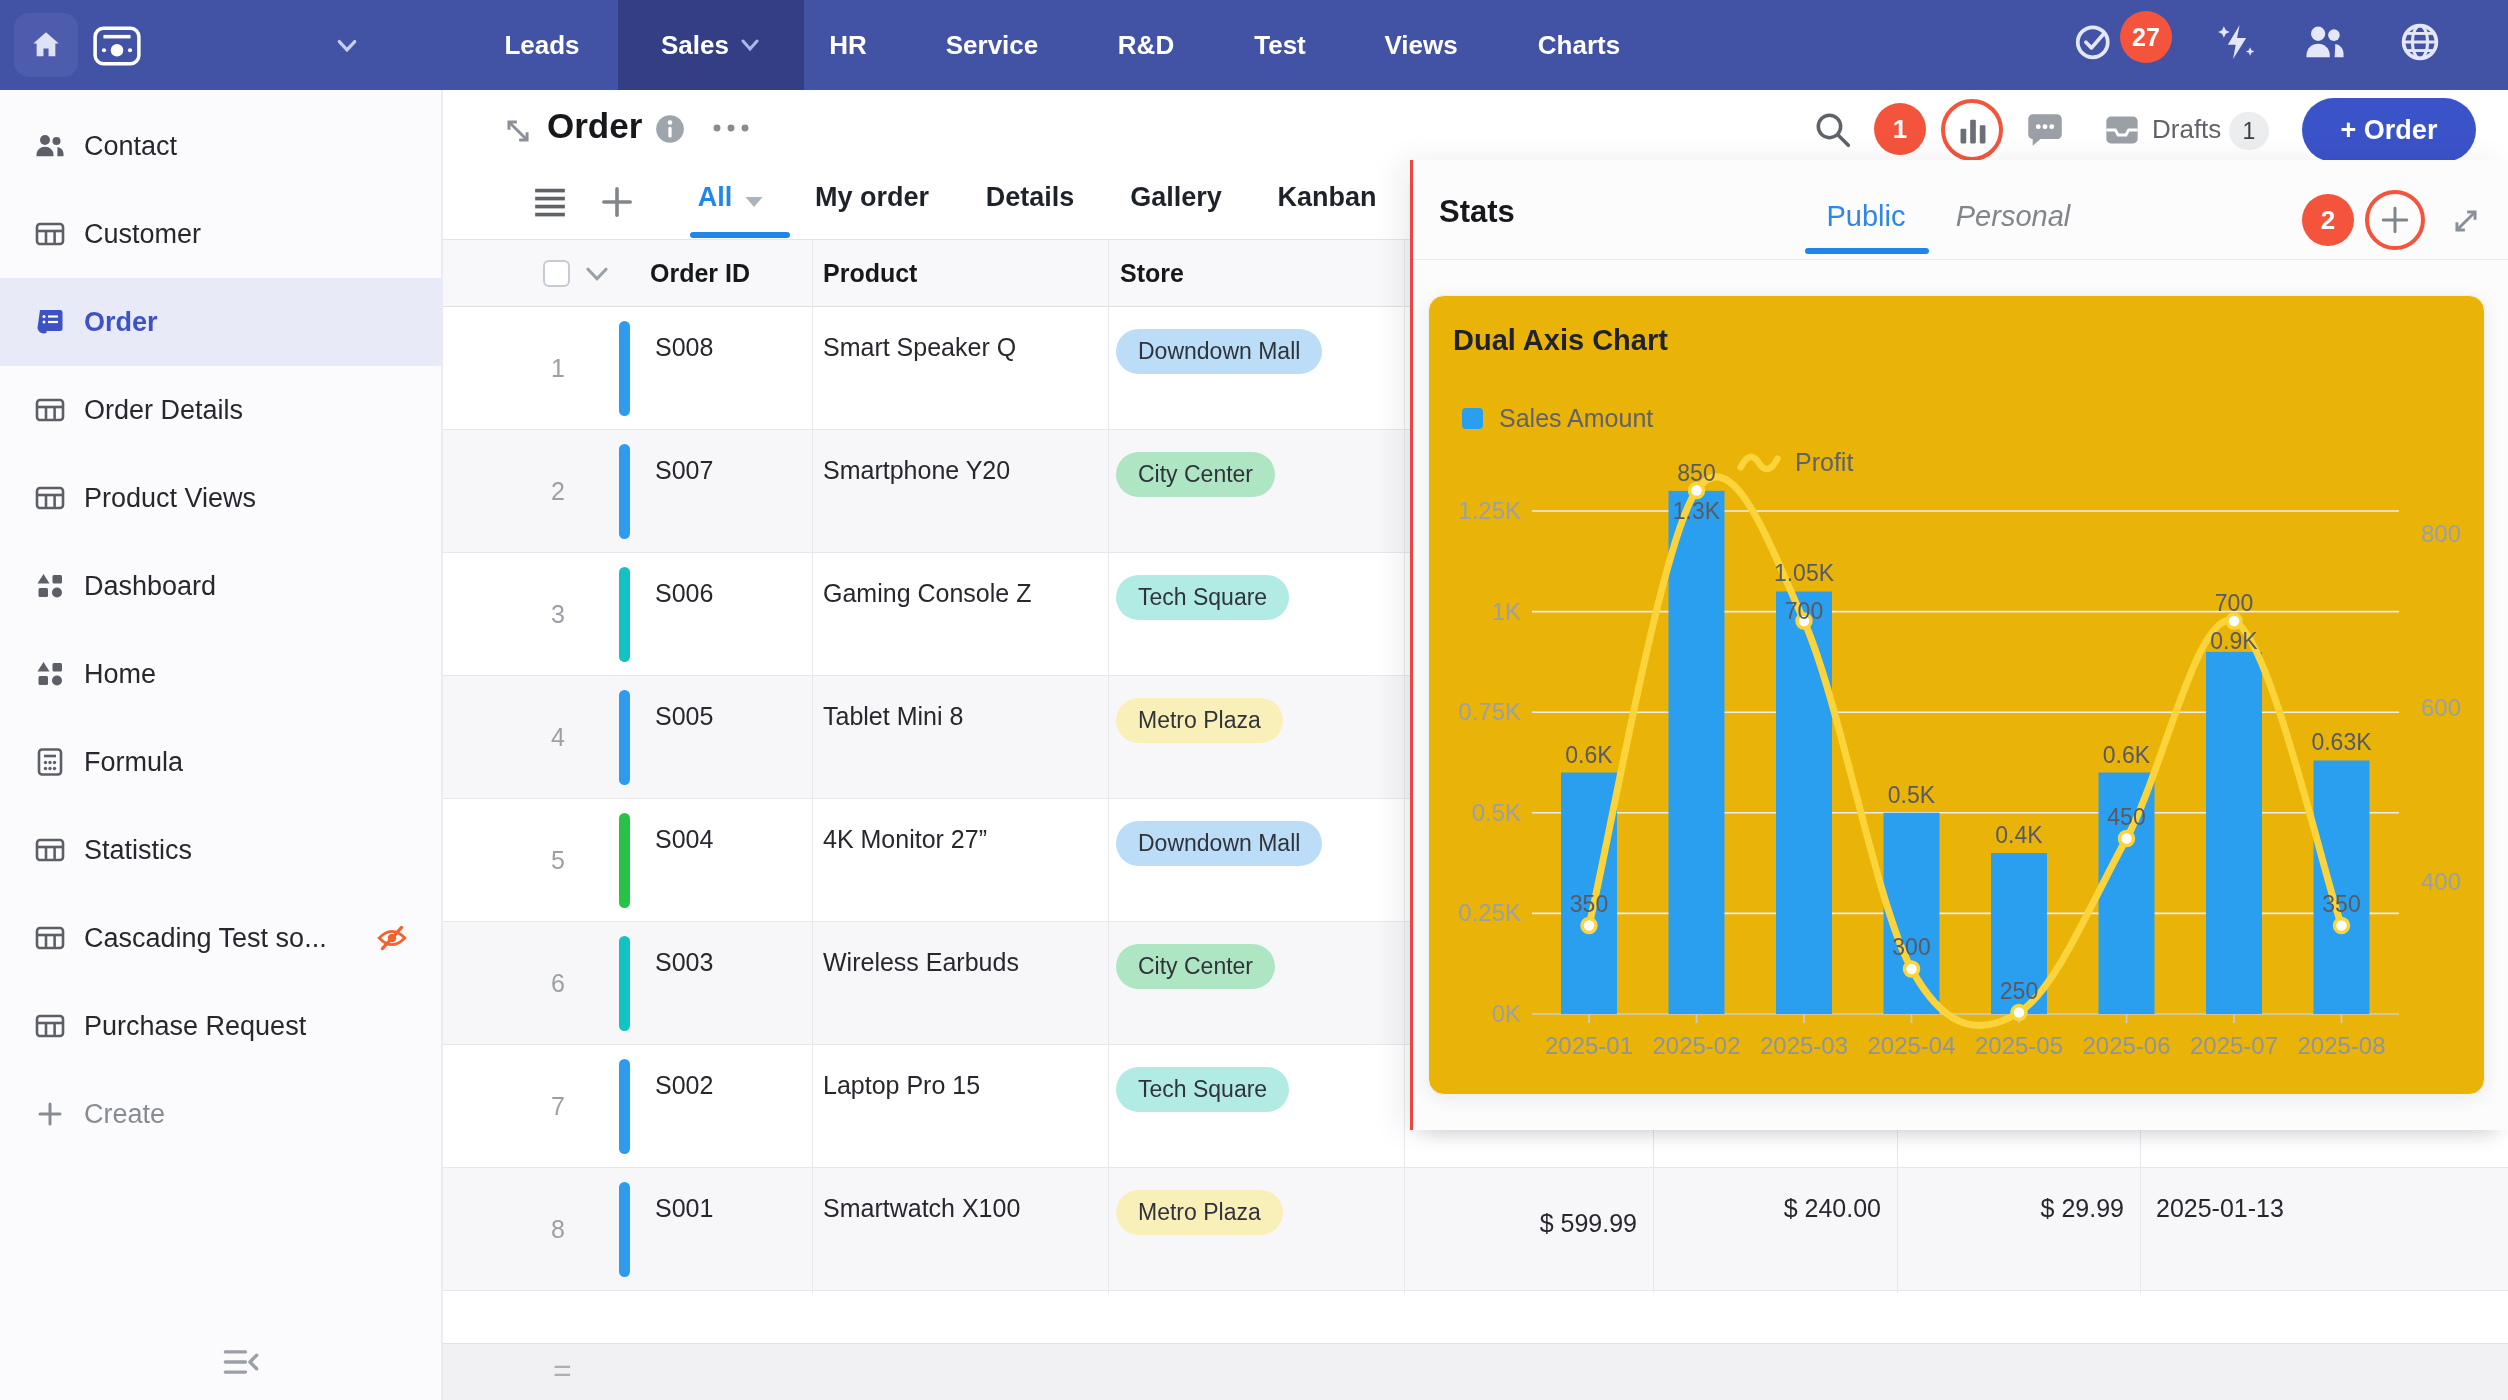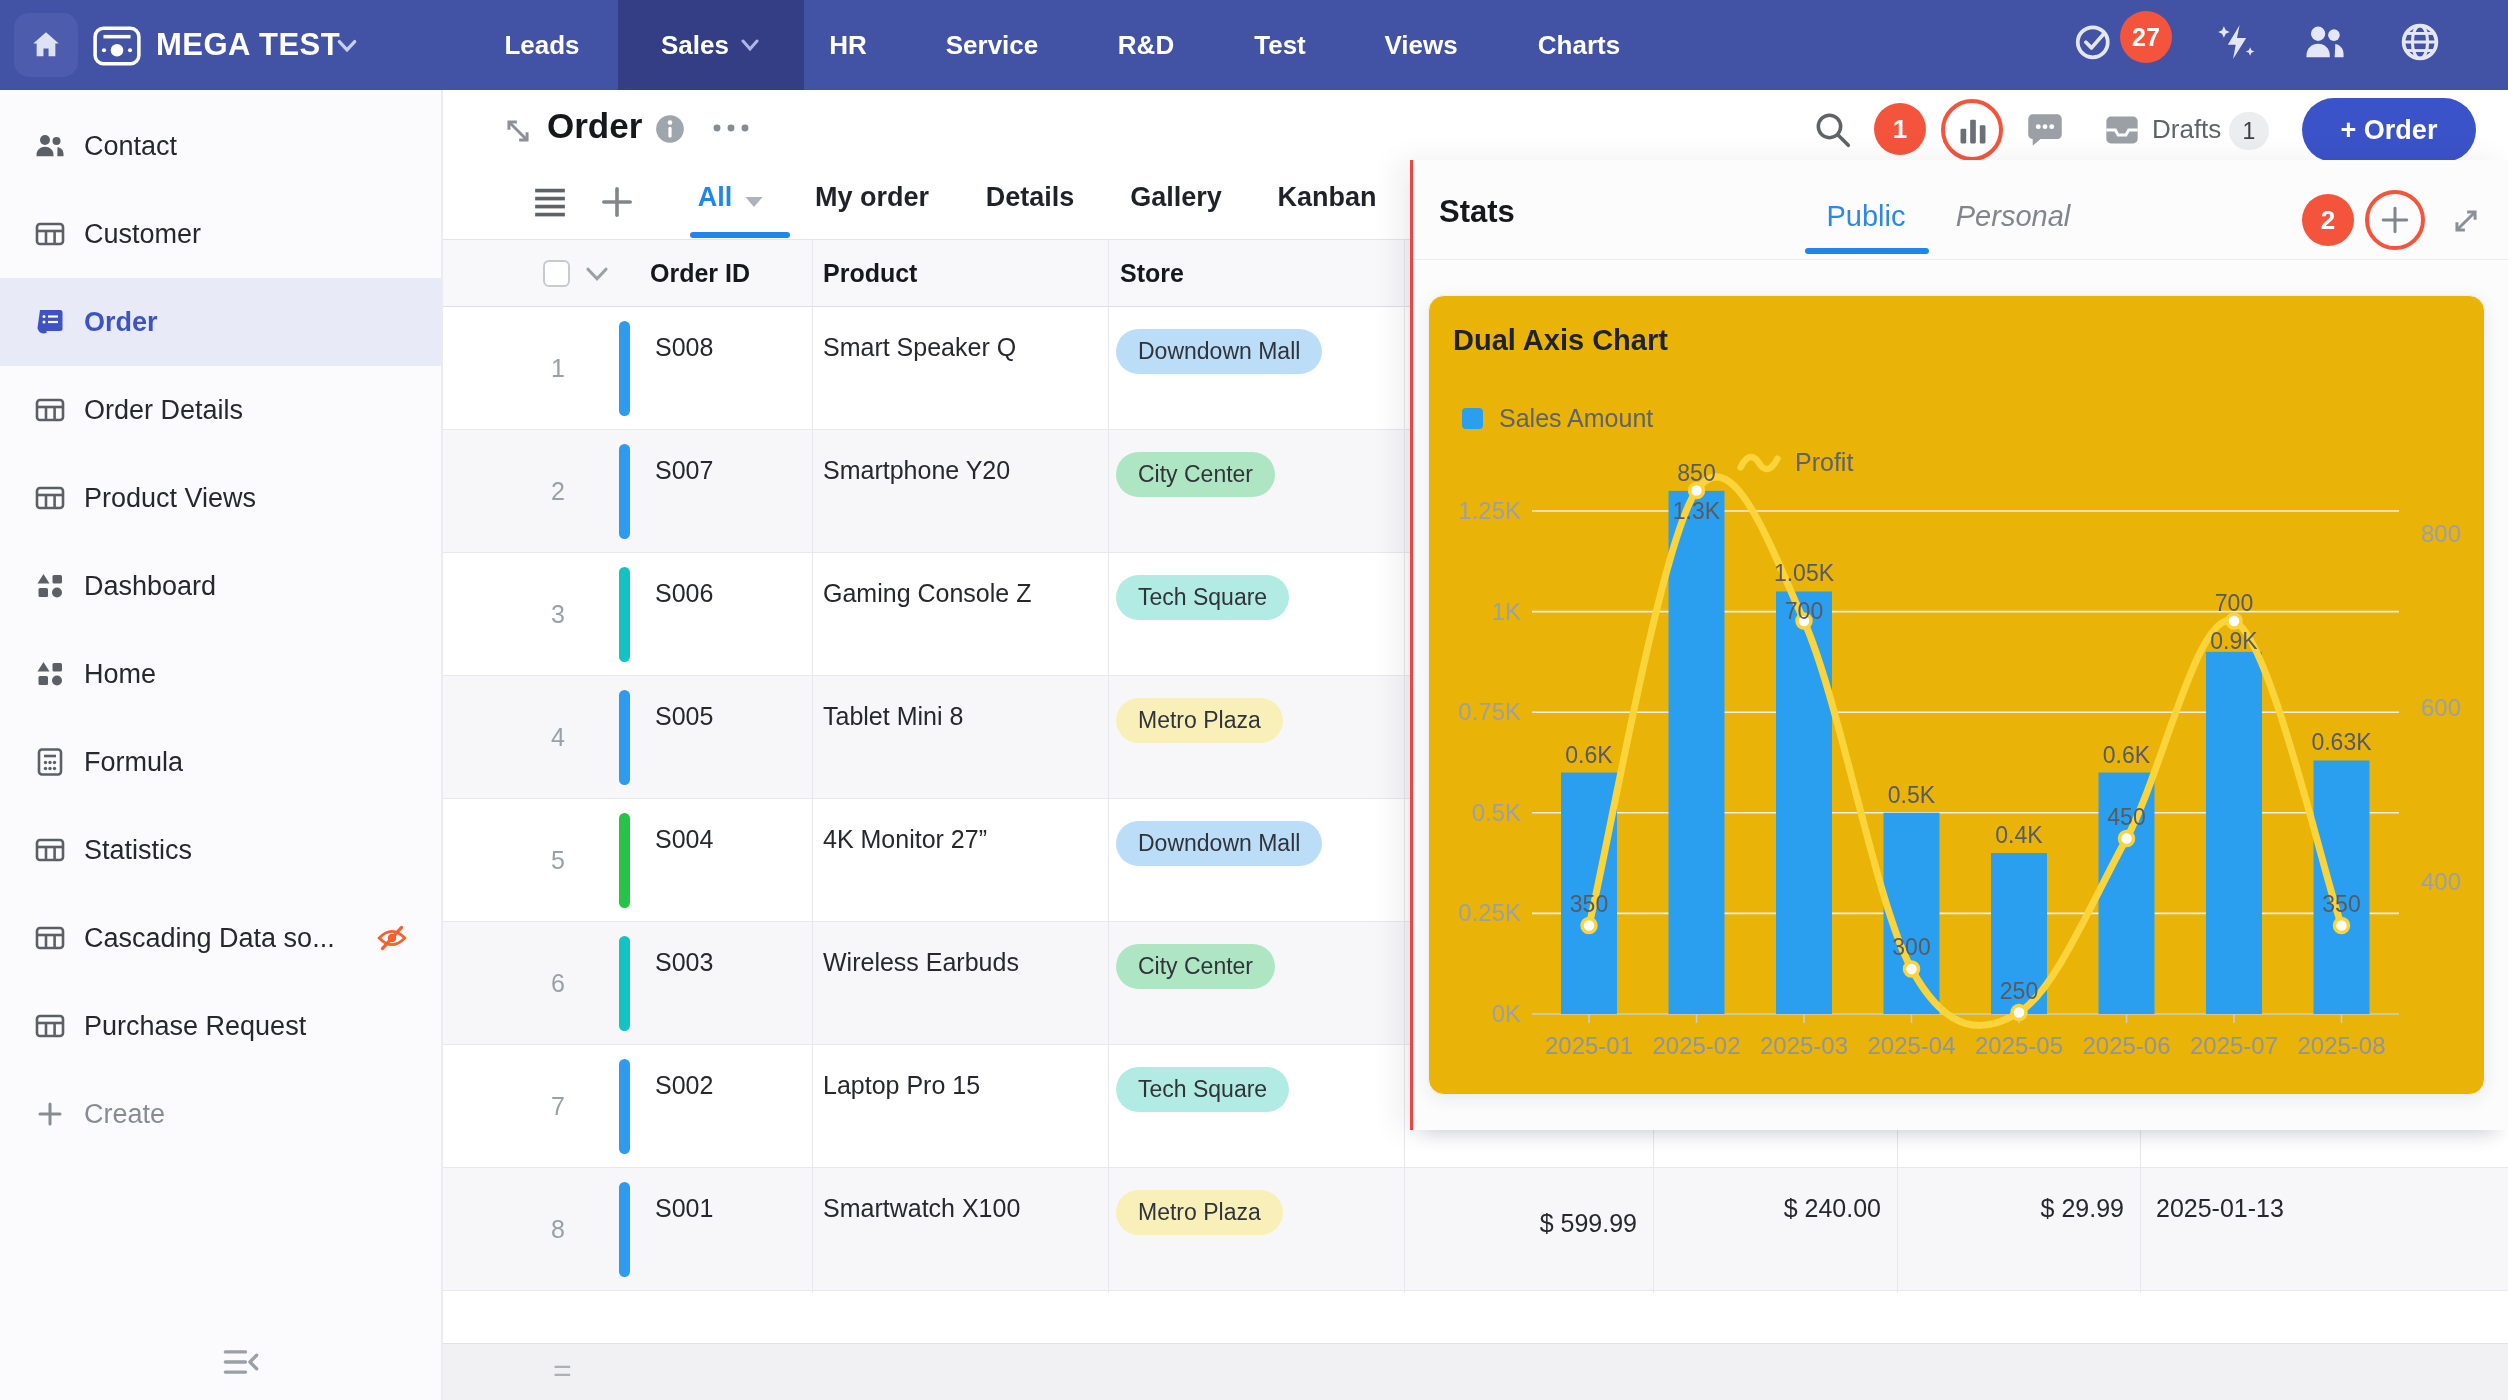--- a/index.html
+++ b/index.html
@@ -87,21 +87,20 @@
           <path d="M12 3 L21 11 H18.6 V20 H13.8 V14.4 H10.2 V20 H5.4 V11 H3 Z" fill="#DDE2F5"></path>
         </svg>
     </div>
     <svg id="ws-logo" viewBox="0 0 48 48">
       <rect x="3" y="8" width="42" height="34" rx="8" fill="none" stroke="#fff" stroke-width="3.4"></rect>
       <line x1="11" y1="16" x2="37" y2="16" stroke="#fff" stroke-width="3.4"></line>
       <circle cx="24" cy="29" r="6" fill="#fff"></circle>
       <circle cx="11.5" cy="29" r="2" fill="#fff"></circle>
       <circle cx="36.5" cy="29" r="2" fill="#fff"></circle>
     </svg>
-    <div id="ws-name">MEGA TEST</div>
     <svg id="ws-caret" width="22" height="16" viewBox="0 0 20 14">
         <path d="M3 3 L10 10.5 L17 3" stroke="#C7CEEF" stroke-width="3" fill="none" stroke-linecap="round"></path>
       </svg>
     <div id="nav-tabs">
         <div class="nav-tab" style="left: 542px;">Leads</div>
         <div class="nav-tab" style="left: 710px;">Sales<svg width="18" height="13" viewBox="0 0 18 13" style="margin-left:12px;">
             <path d="M2 2 L9 10 L16 2" fill="none" stroke="#AEB8E6" stroke-width="3" stroke-linecap="round"></path>
           </svg></div>
         <div class="nav-tab" style="left: 848px;">HR</div>
         <div class="nav-tab" style="left: 992px;">Service</div>
@@ -245,21 +244,21 @@
         </div>
         <div class="side-item" style="top: 804px;">
           <div class="ico">
             <svg width="32" height="30" viewBox="0 0 30 30">
               <rect x="2" y="5" width="26" height="20" rx="3" fill="none" stroke="#5C6066" stroke-width="2.6"></rect>
               <line x1="2" y1="12" x2="28" y2="12" stroke="#5C6066" stroke-width="2.6"></line>
               <line x1="11" y1="12" x2="11" y2="25" stroke="#5C6066" stroke-width="2.6"></line>
               <line x1="19.6" y1="12" x2="19.6" y2="25" stroke="#5C6066" stroke-width="2.6"></line>
             </svg>
           </div>
-          <div class="lbl">Cascading Data so...</div>
+          <div class="lbl">Cascading Test so...</div>
           <div style="position: absolute; left: 375px; top: 28px;"><svg width="34" height="32" viewBox="0 0 30 30">
               <path d="M3 15 q12 -12.5 24 0 q-12 12.5 -24 0 Z" fill="none" stroke="#F2622E" stroke-width="2.6"></path>
               <circle cx="15" cy="15" r="4" fill="#F2622E"></circle>
               <line x1="6" y1="25" x2="24" y2="5" stroke="#F2622E" stroke-width="3" stroke-linecap="round"></line>
             </svg></div>
         </div>
         <div class="side-item" style="top: 892px;">
           <div class="ico">
             <svg width="32" height="30" viewBox="0 0 30 30">
               <rect x="2" y="5" width="26" height="20" rx="3" fill="none" stroke="#5C6066" stroke-width="2.6"></rect>

